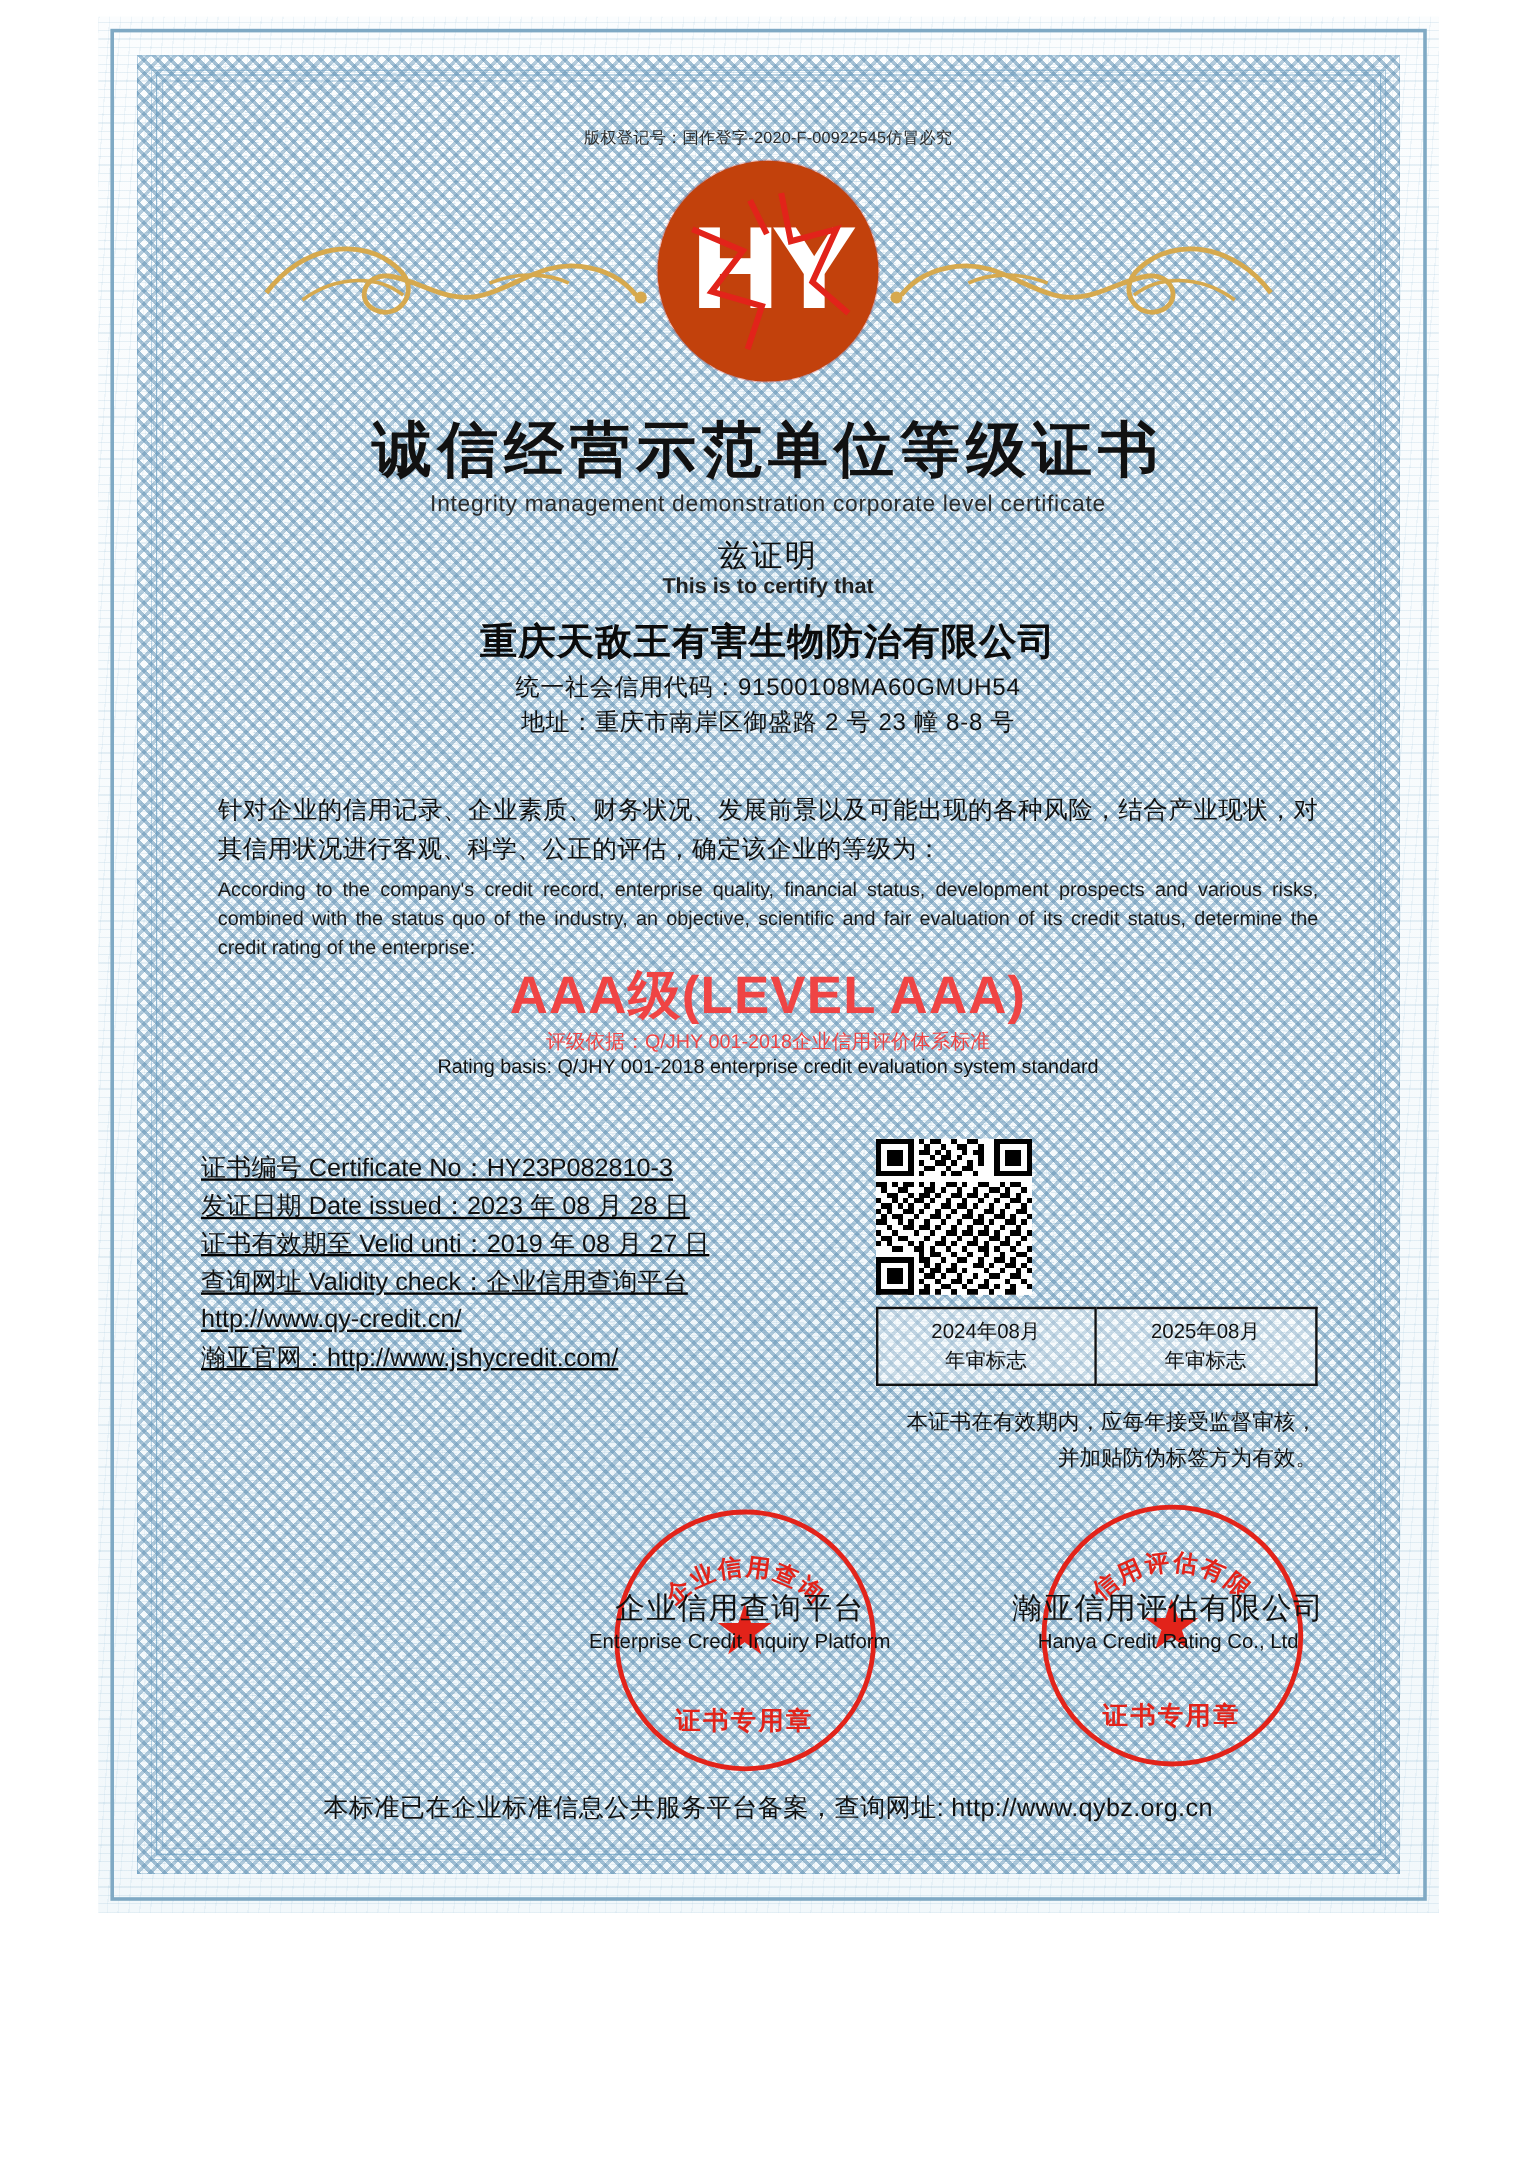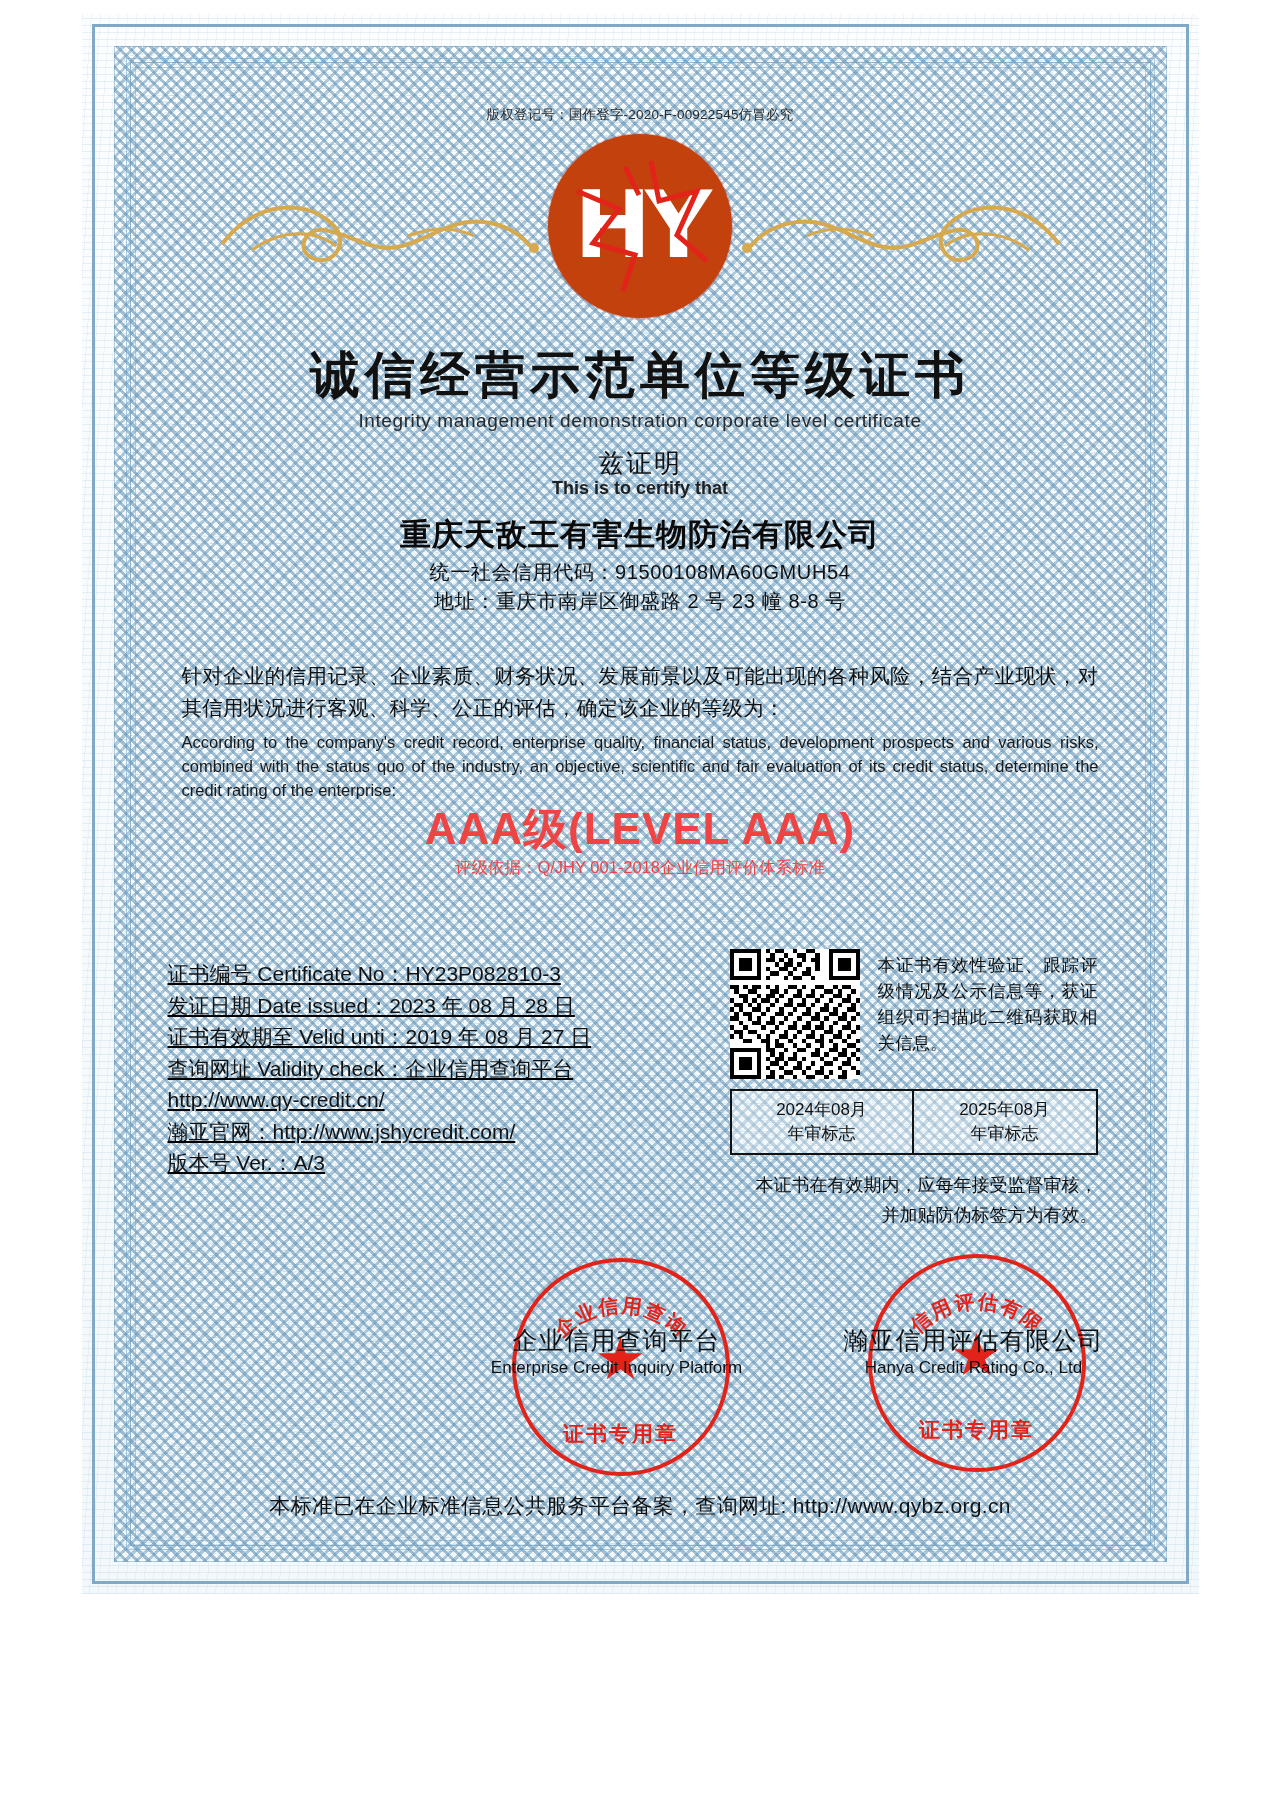--- a/index.html
+++ b/index.html
@@ -460,29 +460,29 @@
     <div class="credit-code">统一社会信用代码：91500108MA60GMUH54</div>
     <div class="address">地址：重庆市南岸区御盛路 2 号 23 幢 8-8 号</div>
 
     <div class="body-block">
       <div class="body-cn">针对企业的信用记录、企业素质、财务状况、发展前景以及可能出现的各种风险，结合产业现状，对其信用状况进行客观、科学、公正的评估，确定该企业的等级为：</div>
       <div class="body-en">According to the company's credit record, enterprise quality, financial status, development prospects and various risks, combined with the status quo of the industry, an objective, scientific and fair evaluation of its credit status, determine the credit rating of the enterprise:</div>
     </div>
 
     <div class="level">AAA级(LEVEL AAA)</div>
     <div class="basis-cn">评级依据：Q/JHY 001-2018企业信用评价体系标准</div>
+    <div class="basis-en">Rating basis: Q/JHY 001-2018 enterprise credit evaluation system standard</div>
 
     <div class="details">
       <div class="line">证书编号 Certificate No：HY23P082810-3</div>
       <div class="line">发证日期 Date issued：2023 年 08 月 28 日</div>
       <div class="line">证书有效期至 Velid unti：2019 年 08 月 27 日</div>
       <div class="line">查询网址 Validity check：企业信用查询平台</div>
       <div class="line">http://www.qy-credit.cn/</div>
       <div class="line">瀚亚官网：http://www.jshycredit.com/</div>
-      <div class="line">版本号 Ver.：A/3</div>
     </div>
 
     <div class="qr-area">
       <div class="qr">
         <svg viewBox="0 0 29 29" width="130" height="130" shape-rendering="crispEdges">
           <rect width="29" height="29" fill="#ffffff"></rect>
           <g fill="#000000">
             <rect x="0" y="0" width="7" height="1"></rect>
               <rect x="0" y="6" width="7" height="1"></rect>
             <rect x="0" y="0" width="1" height="7"></rect>
@@ -706,21 +706,20 @@
               <rect x="11" y="28" width="1" height="1"></rect>
               <rect x="14" y="28" width="1" height="1"></rect>
               <rect x="17" y="28" width="2" height="1"></rect>
               <rect x="21" y="28" width="1" height="1"></rect>
               <rect x="24" y="28" width="2" height="1"></rect>
           </g>
         </svg>
       </div>
     </div>
 
-    <div class="qr-note">本证书有效性验证、跟踪评级情况及公示信息等，获证组织可扫描此二维码获取相关信息。</div>
 
     <div class="stamp-boxes">
       <div class="stamp-box">
         <div>2024年08月</div>
         <div>年审标志</div>
       </div>
       <div class="stamp-box">
         <div>2025年08月</div>
         <div>年审标志</div>
       </div>

